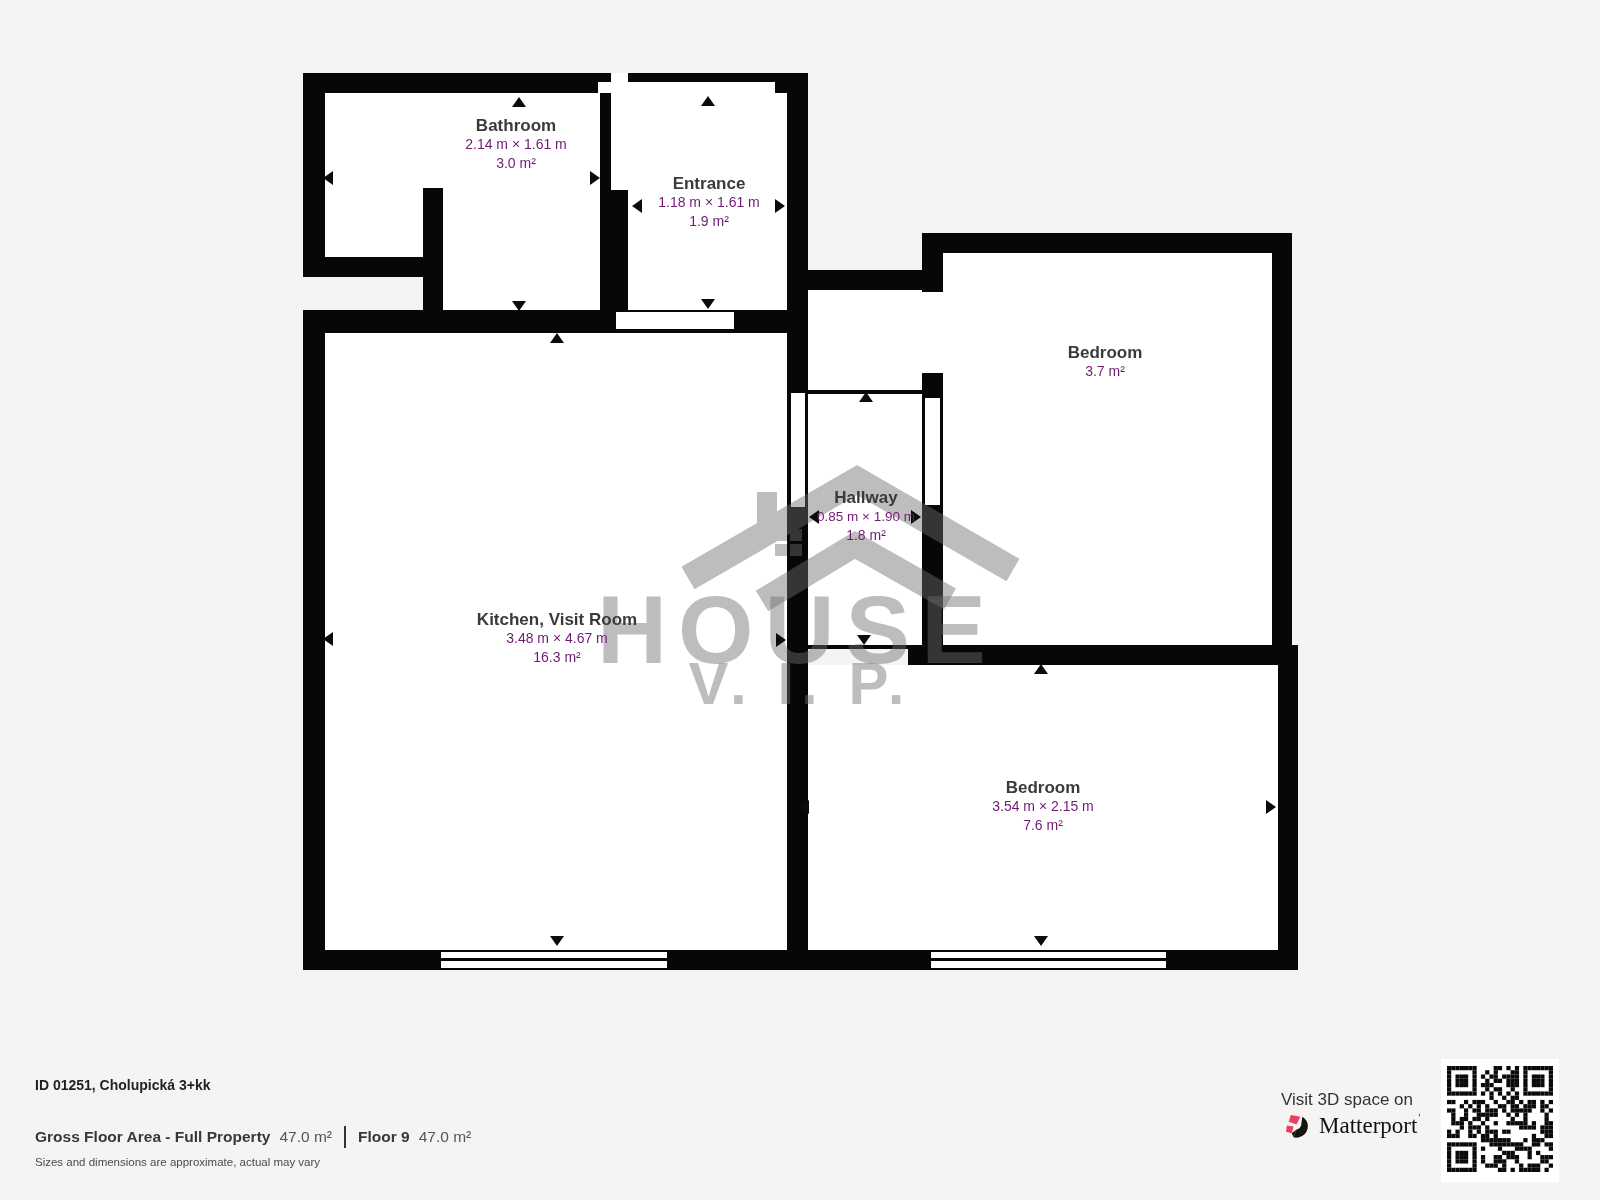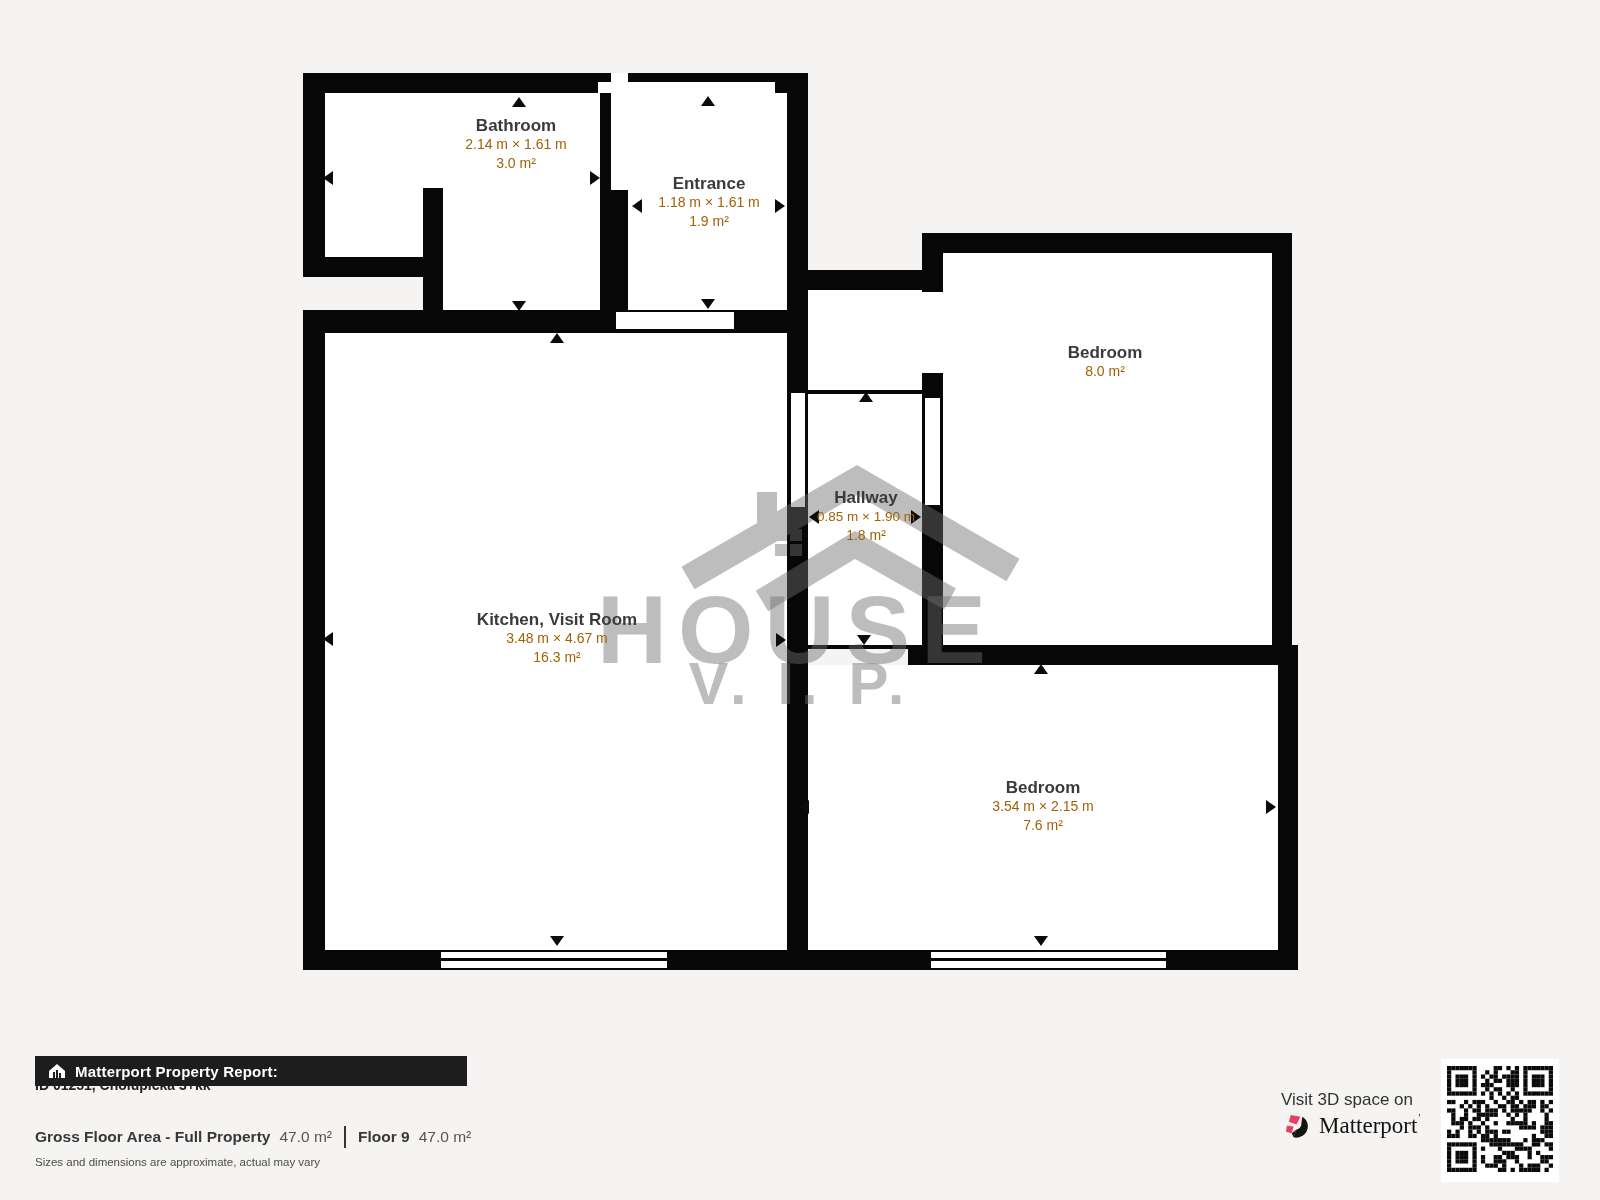--- a/index.html
+++ b/index.html
@@ -16,21 +16,21 @@
   
   .arr{position:absolute;width:0;height:0;z-index:35;transform:translate(-50%,-50%);}
   .arr.up{border-left:7px solid transparent;border-right:7px solid transparent;border-bottom:10px solid #0b0b0b;}
   .arr.down{border-left:7px solid transparent;border-right:7px solid transparent;border-top:10px solid #0b0b0b;}
   .arr.left{border-top:7px solid transparent;border-bottom:7px solid transparent;border-right:10px solid #0b0b0b;}
   .arr.right{border-top:7px solid transparent;border-bottom:7px solid transparent;border-left:10px solid #0b0b0b;}
 
   
   .rlabel{position:absolute;transform:translateX(-50%);text-align:center;white-space:nowrap;z-index:40;}
   .rlabel .nm{font-size:17px;font-weight:bold;line-height:19px;color:#3a3a3a;}
-  .rlabel .dm,.rlabel .ar{font-size:14px;line-height:19px;color:#a16207;}
+  .rlabel .dm,.rlabel .ar{font-size:14px;line-height:19px;color:#701a75;}
 
   
   .wm{position:absolute;z-index:30;color:#6e6e6e;opacity:0.45;font-weight:bold;white-space:nowrap;}
   .wm-title{left:797px;top:580px;transform:translateX(-50%);font-size:97px;letter-spacing:11px;line-height:100px;}
   .wm-sub{left:800px;top:652px;transform:translateX(-50%);font-size:60px;letter-spacing:7px;line-height:64px;}
   #wm-house{position:absolute;left:655px;top:438px;z-index:30;opacity:0.45;}
 
   
   .report-bar{position:absolute;left:35px;top:1056px;width:432px;height:30px;background:#1d1d1d;display:flex;align-items:center;z-index:50;}
   .report-bar .hicon{margin:0 9px 0 13px;display:flex;}
@@ -147,50 +147,39 @@
       <div class="ar">3.0 m²</div>
     </div>
     <div class="rlabel" style="left:709px;top:174px;">
       <div class="nm">Entrance</div>
       <div class="dm">1.18 m × 1.61 m</div>
       <div class="ar">1.9 m²</div>
     </div>
     <div class="rlabel" style="left:1105px;top:343px;">
       <div class="nm">Bedroom</div>
       <div class="dm"></div>
-      <div class="ar">8.0 m²</div>
+      <div class="ar">3.7 m²</div>
     </div>
     <div class="rlabel" style="left:866px;top:488px;">
       <div class="nm">Hallway</div>
       <div class="dm" style="font-size:13.5px;">0.85 m × 1.90 m</div>
       <div class="ar">1.8 m²</div>
     </div>
     <div class="rlabel" style="left:557px;top:610px;">
       <div class="nm">Kitchen, Visit Room</div>
       <div class="dm">3.48 m × 4.67 m</div>
       <div class="ar">16.3 m²</div>
     </div>
     <div class="rlabel" style="left:1043px;top:778px;">
       <div class="nm">Bedroom</div>
       <div class="dm">3.54 m × 2.15 m</div>
       <div class="ar">7.6 m²</div>
     </div>
   </div>
 
-  <div class="report-bar">
-    <span class="hicon">
-      <svg width="18" height="16" viewBox="0 0 18 16">
-        <path d="M1,8 L9,1 L17,8 L17,15 L1,15 Z" fill="#ffffff"></path>
-        <rect x="5" y="9" width="2" height="6" fill="#1d1d1d"></rect>
-        <rect x="8" y="7" width="2" height="8" fill="#1d1d1d"></rect>
-        <rect x="11" y="10" width="2" height="5" fill="#1d1d1d"></rect>
-      </svg>
-    </span>
-    <span class="rb-label">Matterport Property Report:</span>
-  </div>
 
   <div class="prop-title">ID 01251, Cholupická 3+kk</div>
 
   <div class="stats">
     <b>Gross Floor Area - Full Property</b>
     <span class="val">47.0 m²</span>
     <span class="sep"></span>
     <b>Floor 9</b>
     <span class="val">47.0 m²</span>
   </div>

